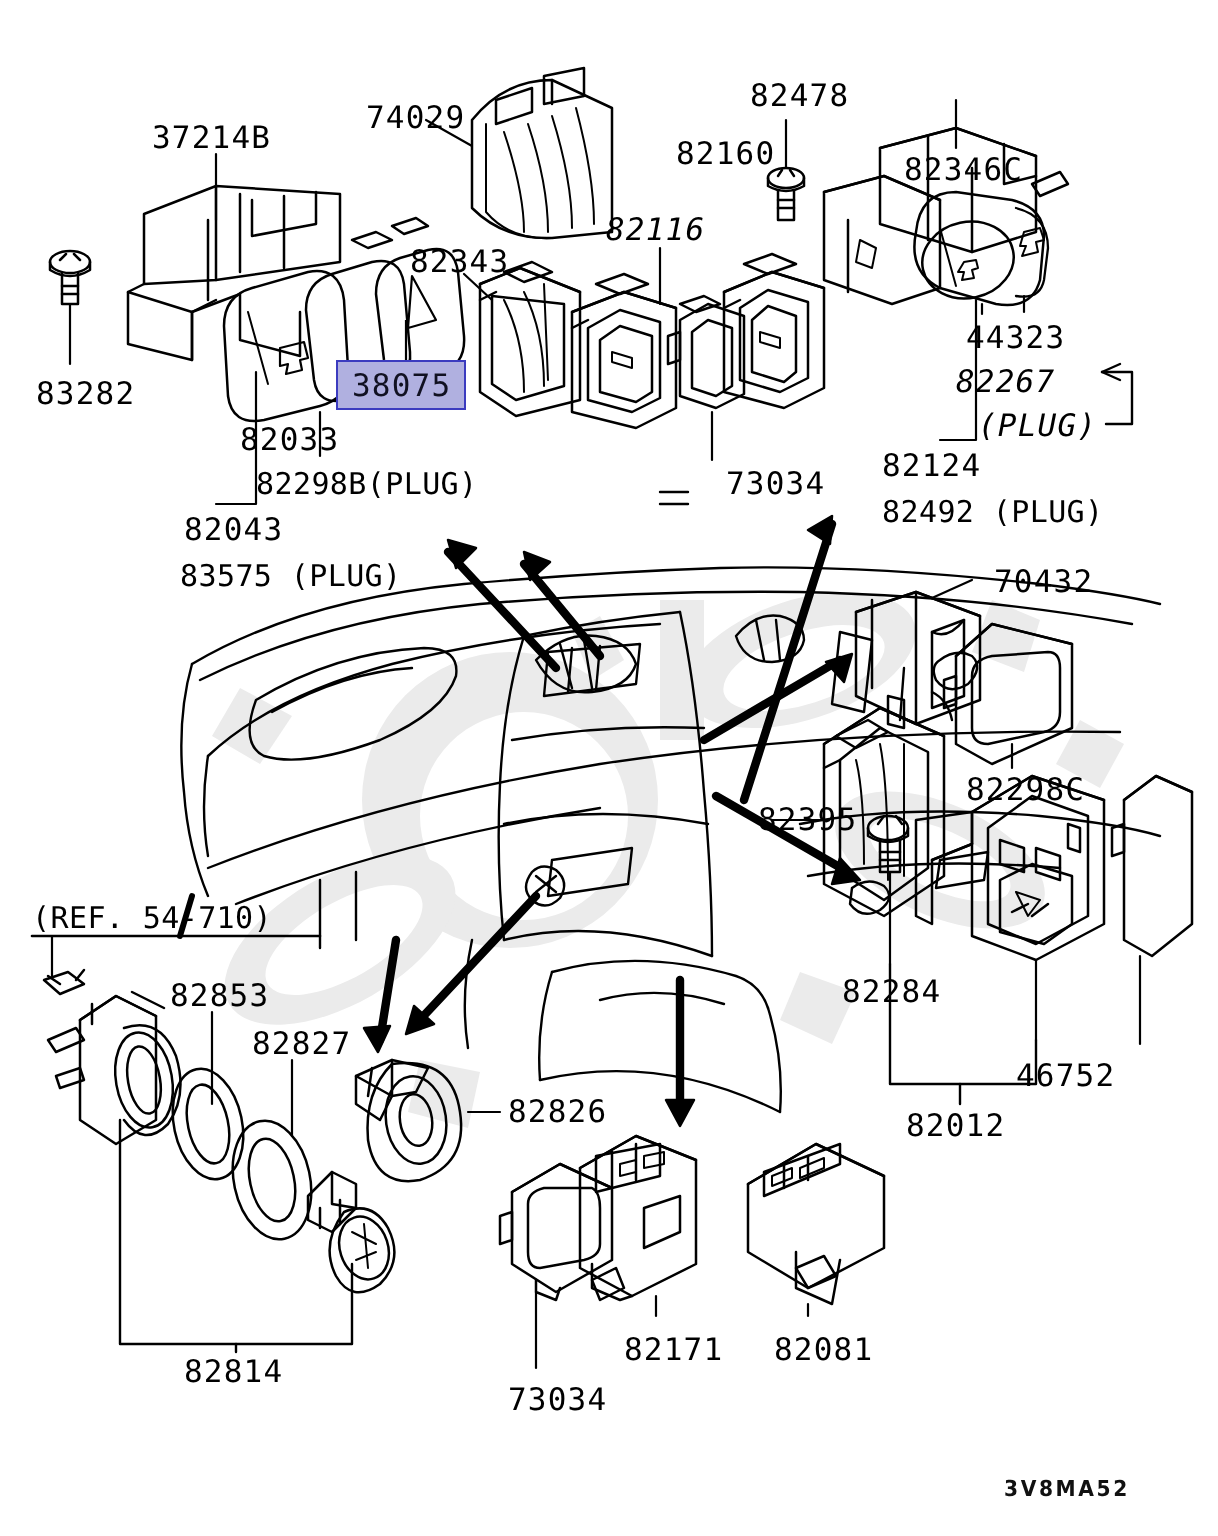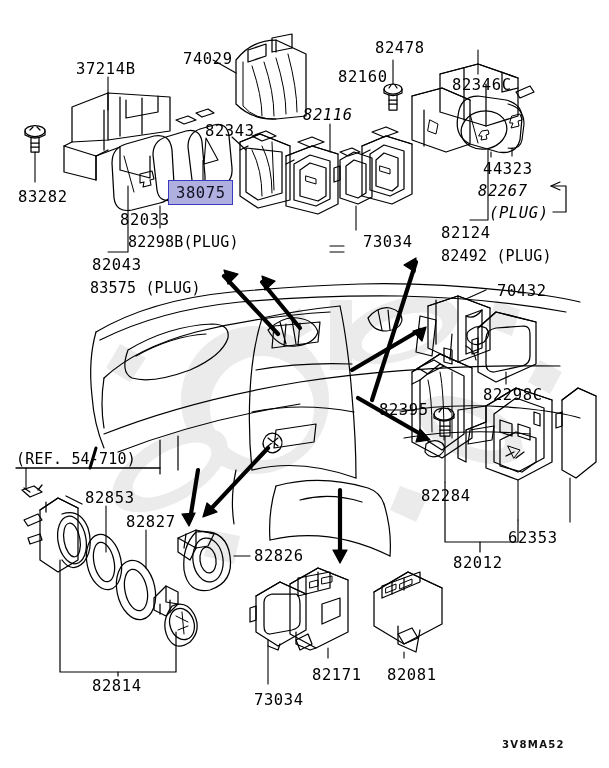--- a/index.html
+++ b/index.html
@@ -476,21 +476,21 @@
       <div class="lbl" style="left: 483px; top: 162px;">44323</div>
       <div class="lbl" style="left: 478px; top: 184px; font-style: italic;">82267</div>
       <div class="lbl" style="left: 489px; top: 206px; font-style: italic;">(PLUG)</div>
       <div class="lbl" style="left: 441px; top: 226px;">82124</div>
       <div class="lbl sm" style="left: 441px; top: 249px;">82492 (PLUG)</div>
       <div class="lbl" style="left: 363px; top: 235px;">73034</div>
       <div class="lbl" style="left: 497px; top: 284px;">70432</div>
       <div class="lbl" style="left: 483px; top: 388px;">82298C</div>
       <div class="lbl" style="left: 343px; top: 403px; margin-left: 36px;">82395</div>
       <div class="lbl" style="left: 421px; top: 489px;">82284</div>
-      <div class="lbl" style="left: 508px; top: 531px;">62353</div>
+      <div class="lbl" style="left: 508px; top: 531px;">46752</div>
       <div class="lbl" style="left: 453px; top: 556px;">82012</div>
       <div class="lbl sm" style="left: 16px; top: 452px;">(REF. 54-710)</div>
       <div class="lbl" style="left: 85px; top: 491px;">82853</div>
       <div class="lbl" style="left: 126px; top: 515px;">82827</div>
       <div class="lbl" style="left: 254px; top: 549px;">82826</div>
       <div class="lbl" style="left: 92px; top: 679px;">82814</div>
       <div class="lbl" style="left: 254px; top: 693px;">73034</div>
       <div class="lbl" style="left: 312px; top: 668px;">82171</div>
       <div class="lbl" style="left: 387px; top: 668px;">82081</div>
     </div>

